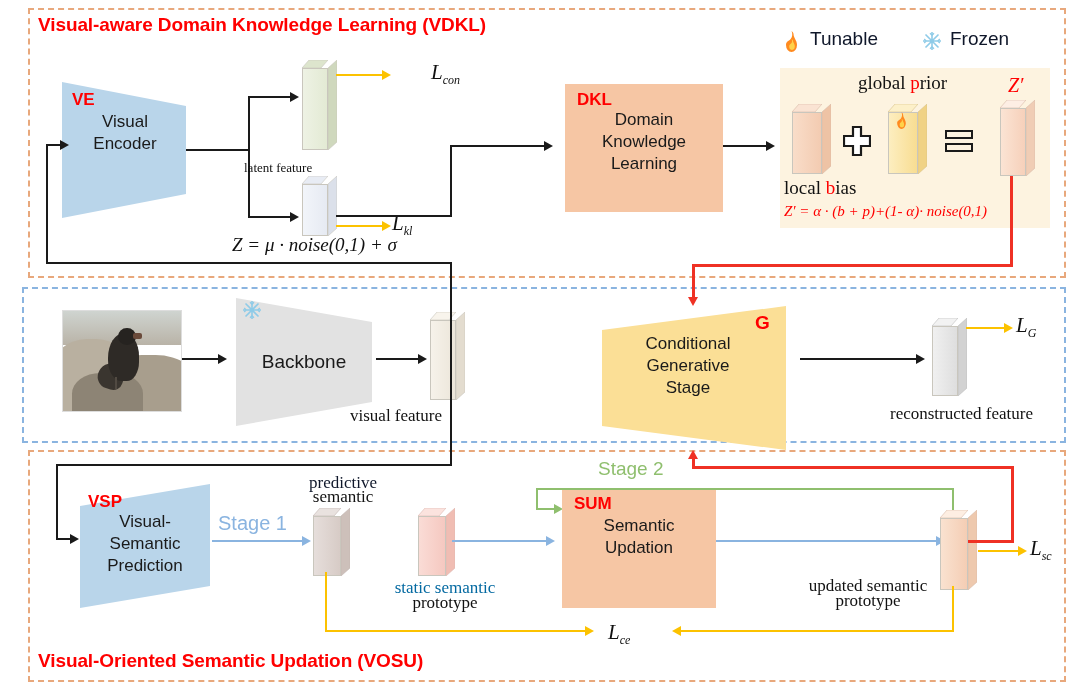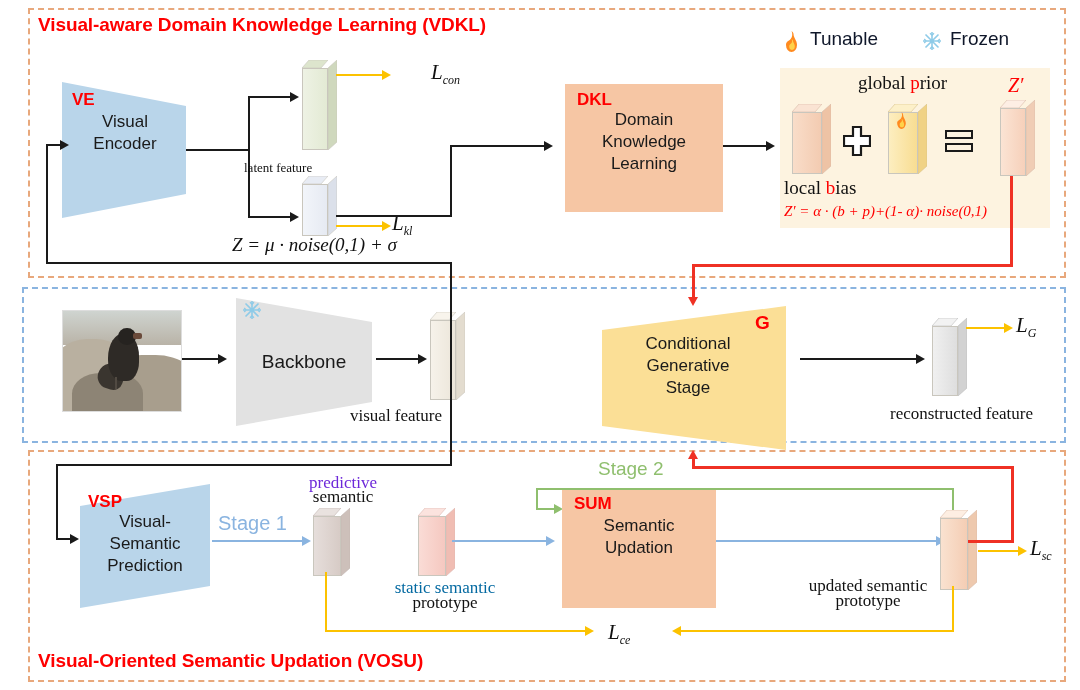--- a/index.html
+++ b/index.html
@@ -298,21 +298,21 @@
   </svg>
   <div class="blockname" style="left:88px;top:492px;">VSP</div>
   <div class="blocktext" style="left:80px;top:512px;width:130px;">Visual-</div>
   <div class="blocktext" style="left:80px;top:534px;width:130px;">Semantic</div>
   <div class="blocktext" style="left:80px;top:556px;width:130px;">Prediction</div>
 
   <div class="lbl" style="left:218px;top:512px;font-size:20px;color:#8ab4e0;">Stage 1</div>
   <div class="ln blu" style="left:212px;top:540px;width:92px;height:2px;"></div>
   <div class="arw arw-r c-blu" style="left:302px;top:536px;"></div>
 
-  <div class="lbl serif" style="left:298px;top:473px;font-size:17px;color:#6d28d9;text-align:center;width:90px;">predictive</div>
+  <div class="lbl serif" style="left:298px;top:473px;font-size:17px;color:#0f172a;text-align:center;width:90px;">predictive</div>
   <div class="lbl serif" style="left:298px;top:487px;font-size:17px;color:#111;text-align:center;width:90px;">semantic</div>
   <div class="bar" style="left:313px;top:508px;width:28px;height:68px;">
     <div class="front" style="background:linear-gradient(90deg,#e6dedb,#d7cbc6);"></div>
     <svg class="top" viewBox="0 0 28 8" preserveAspectRatio="none">
         <polygon points="0,8 7,0 28,0 21,8" fill="#e9e2df" stroke="#c2b6b1" stroke-width="0.6"></polygon>
       </svg>
     <svg class="side" viewBox="0 0 9 68" preserveAspectRatio="none">
         <polygon points="0,8 9,0 9,60 0,68" fill="#cdc0ba" stroke="#c2b6b1" stroke-width="0.6"></polygon>
       </svg>
   </div>

